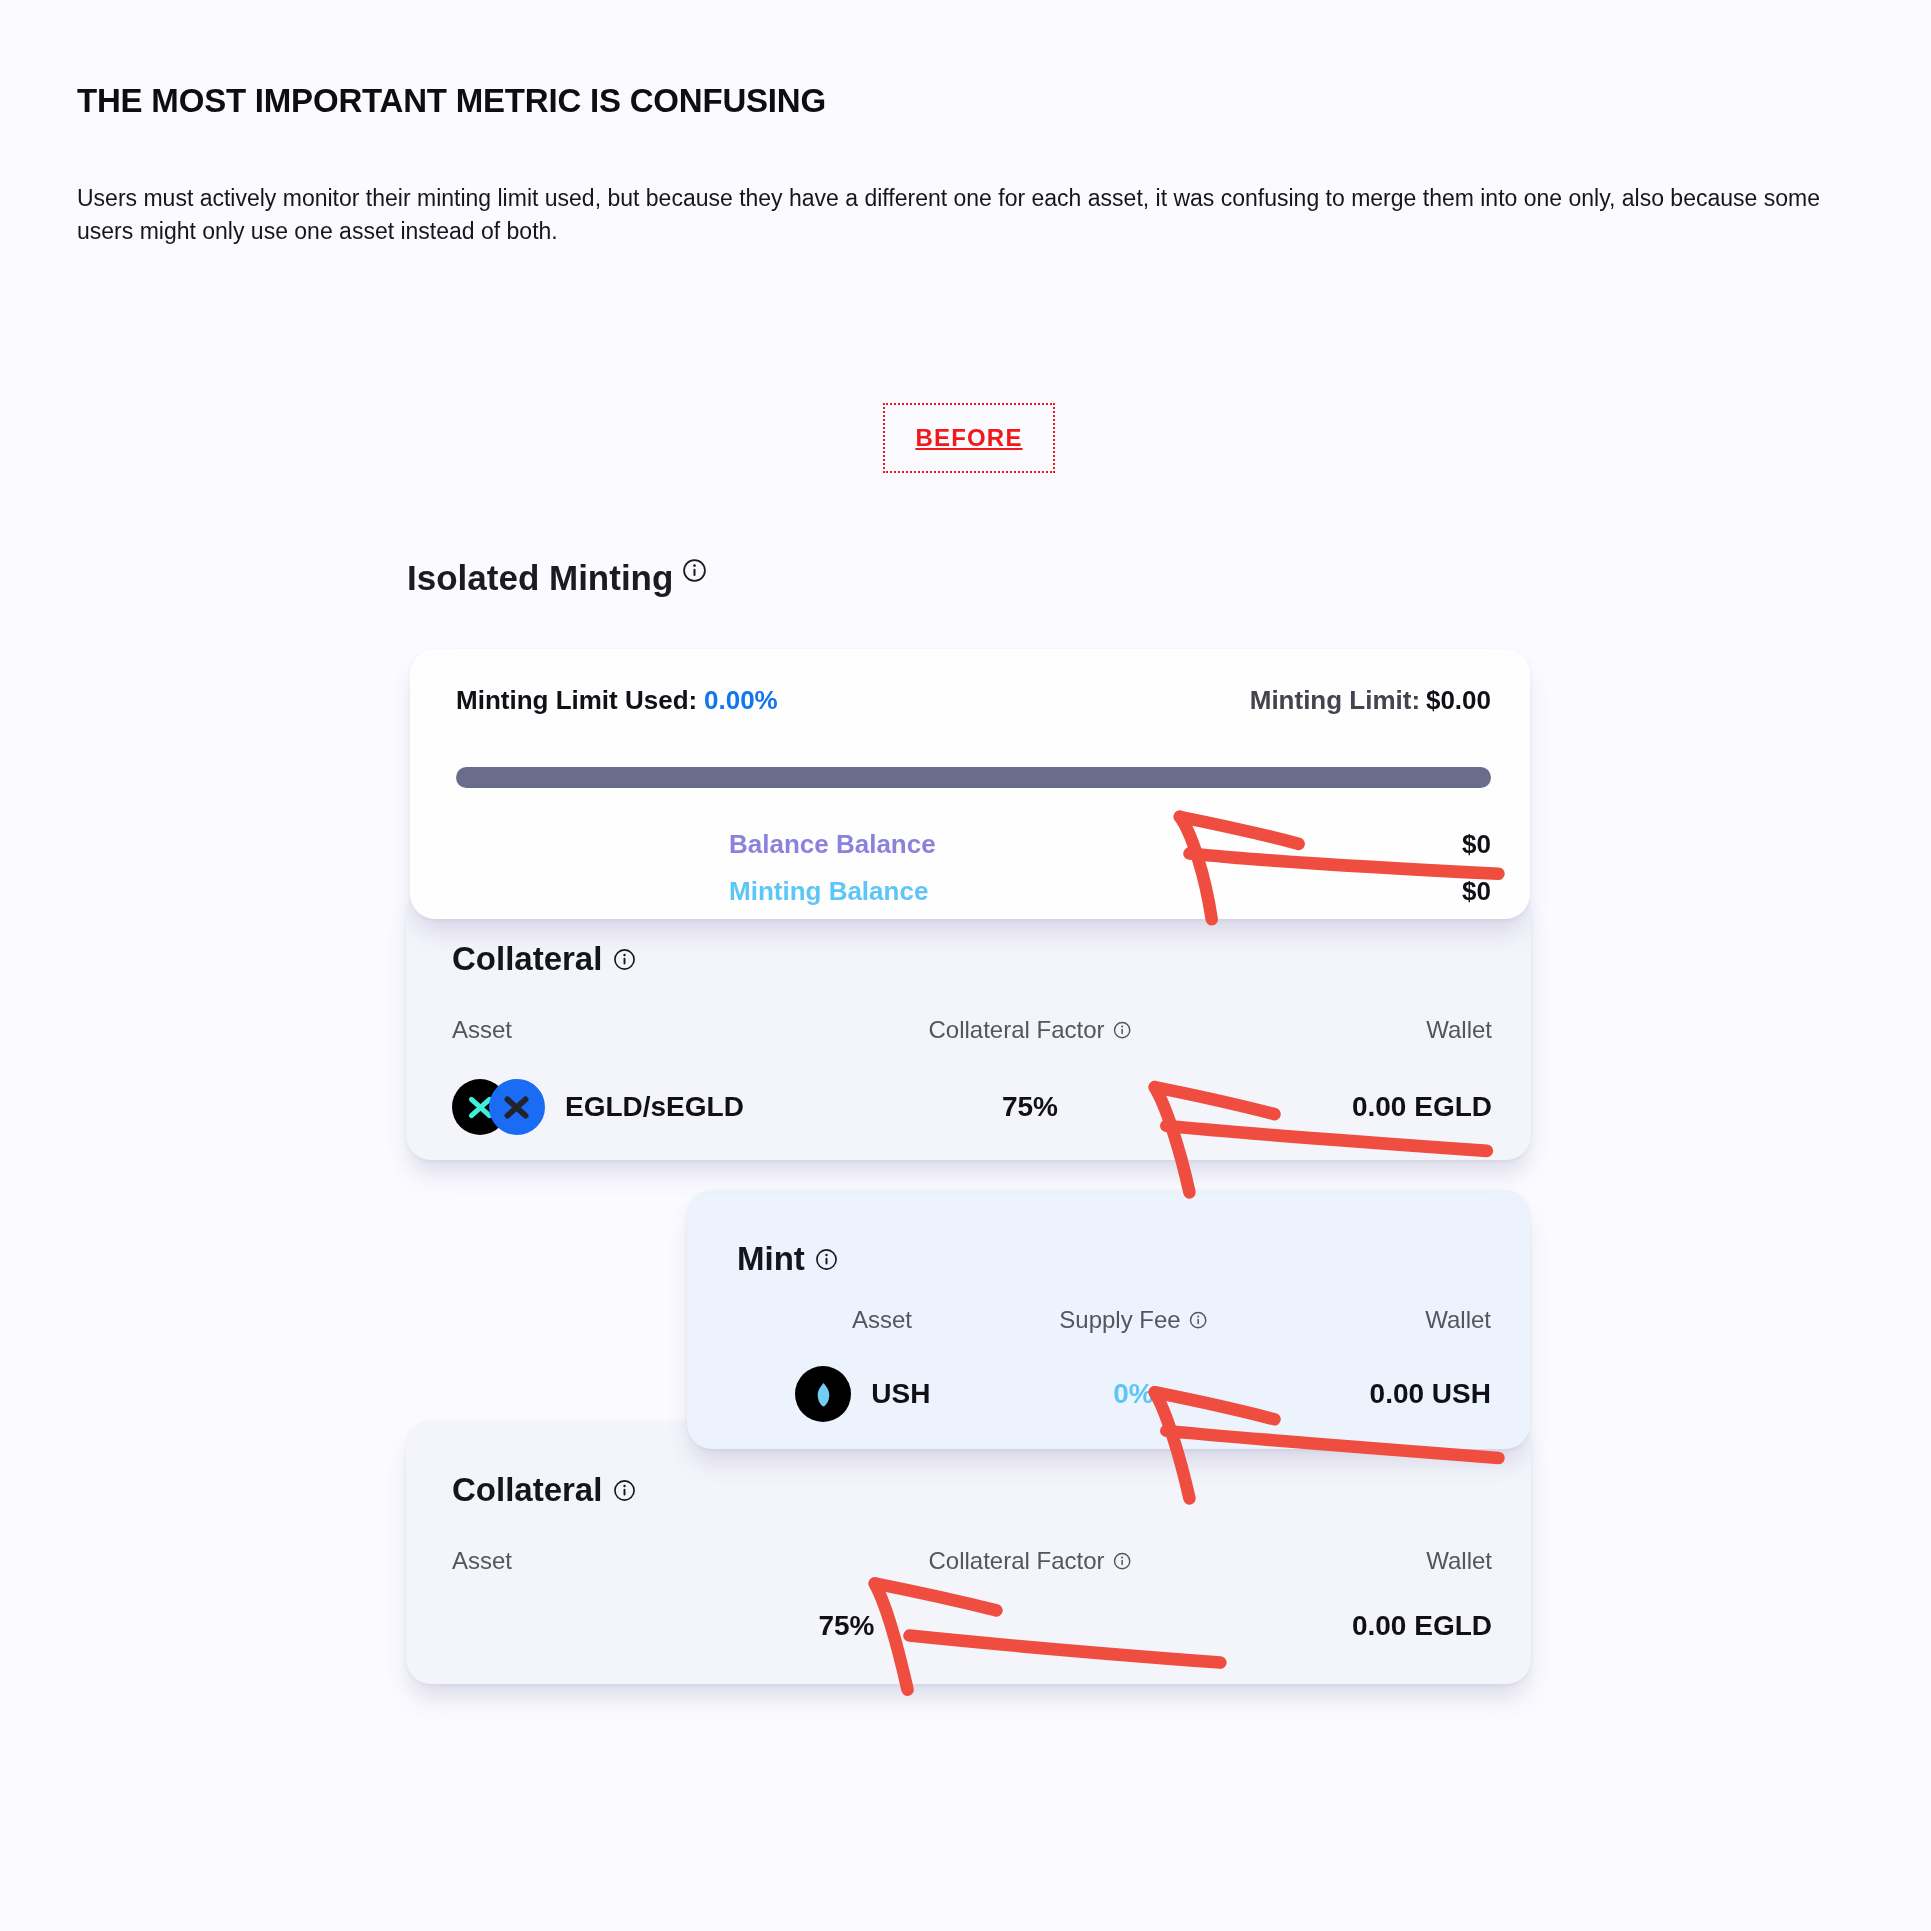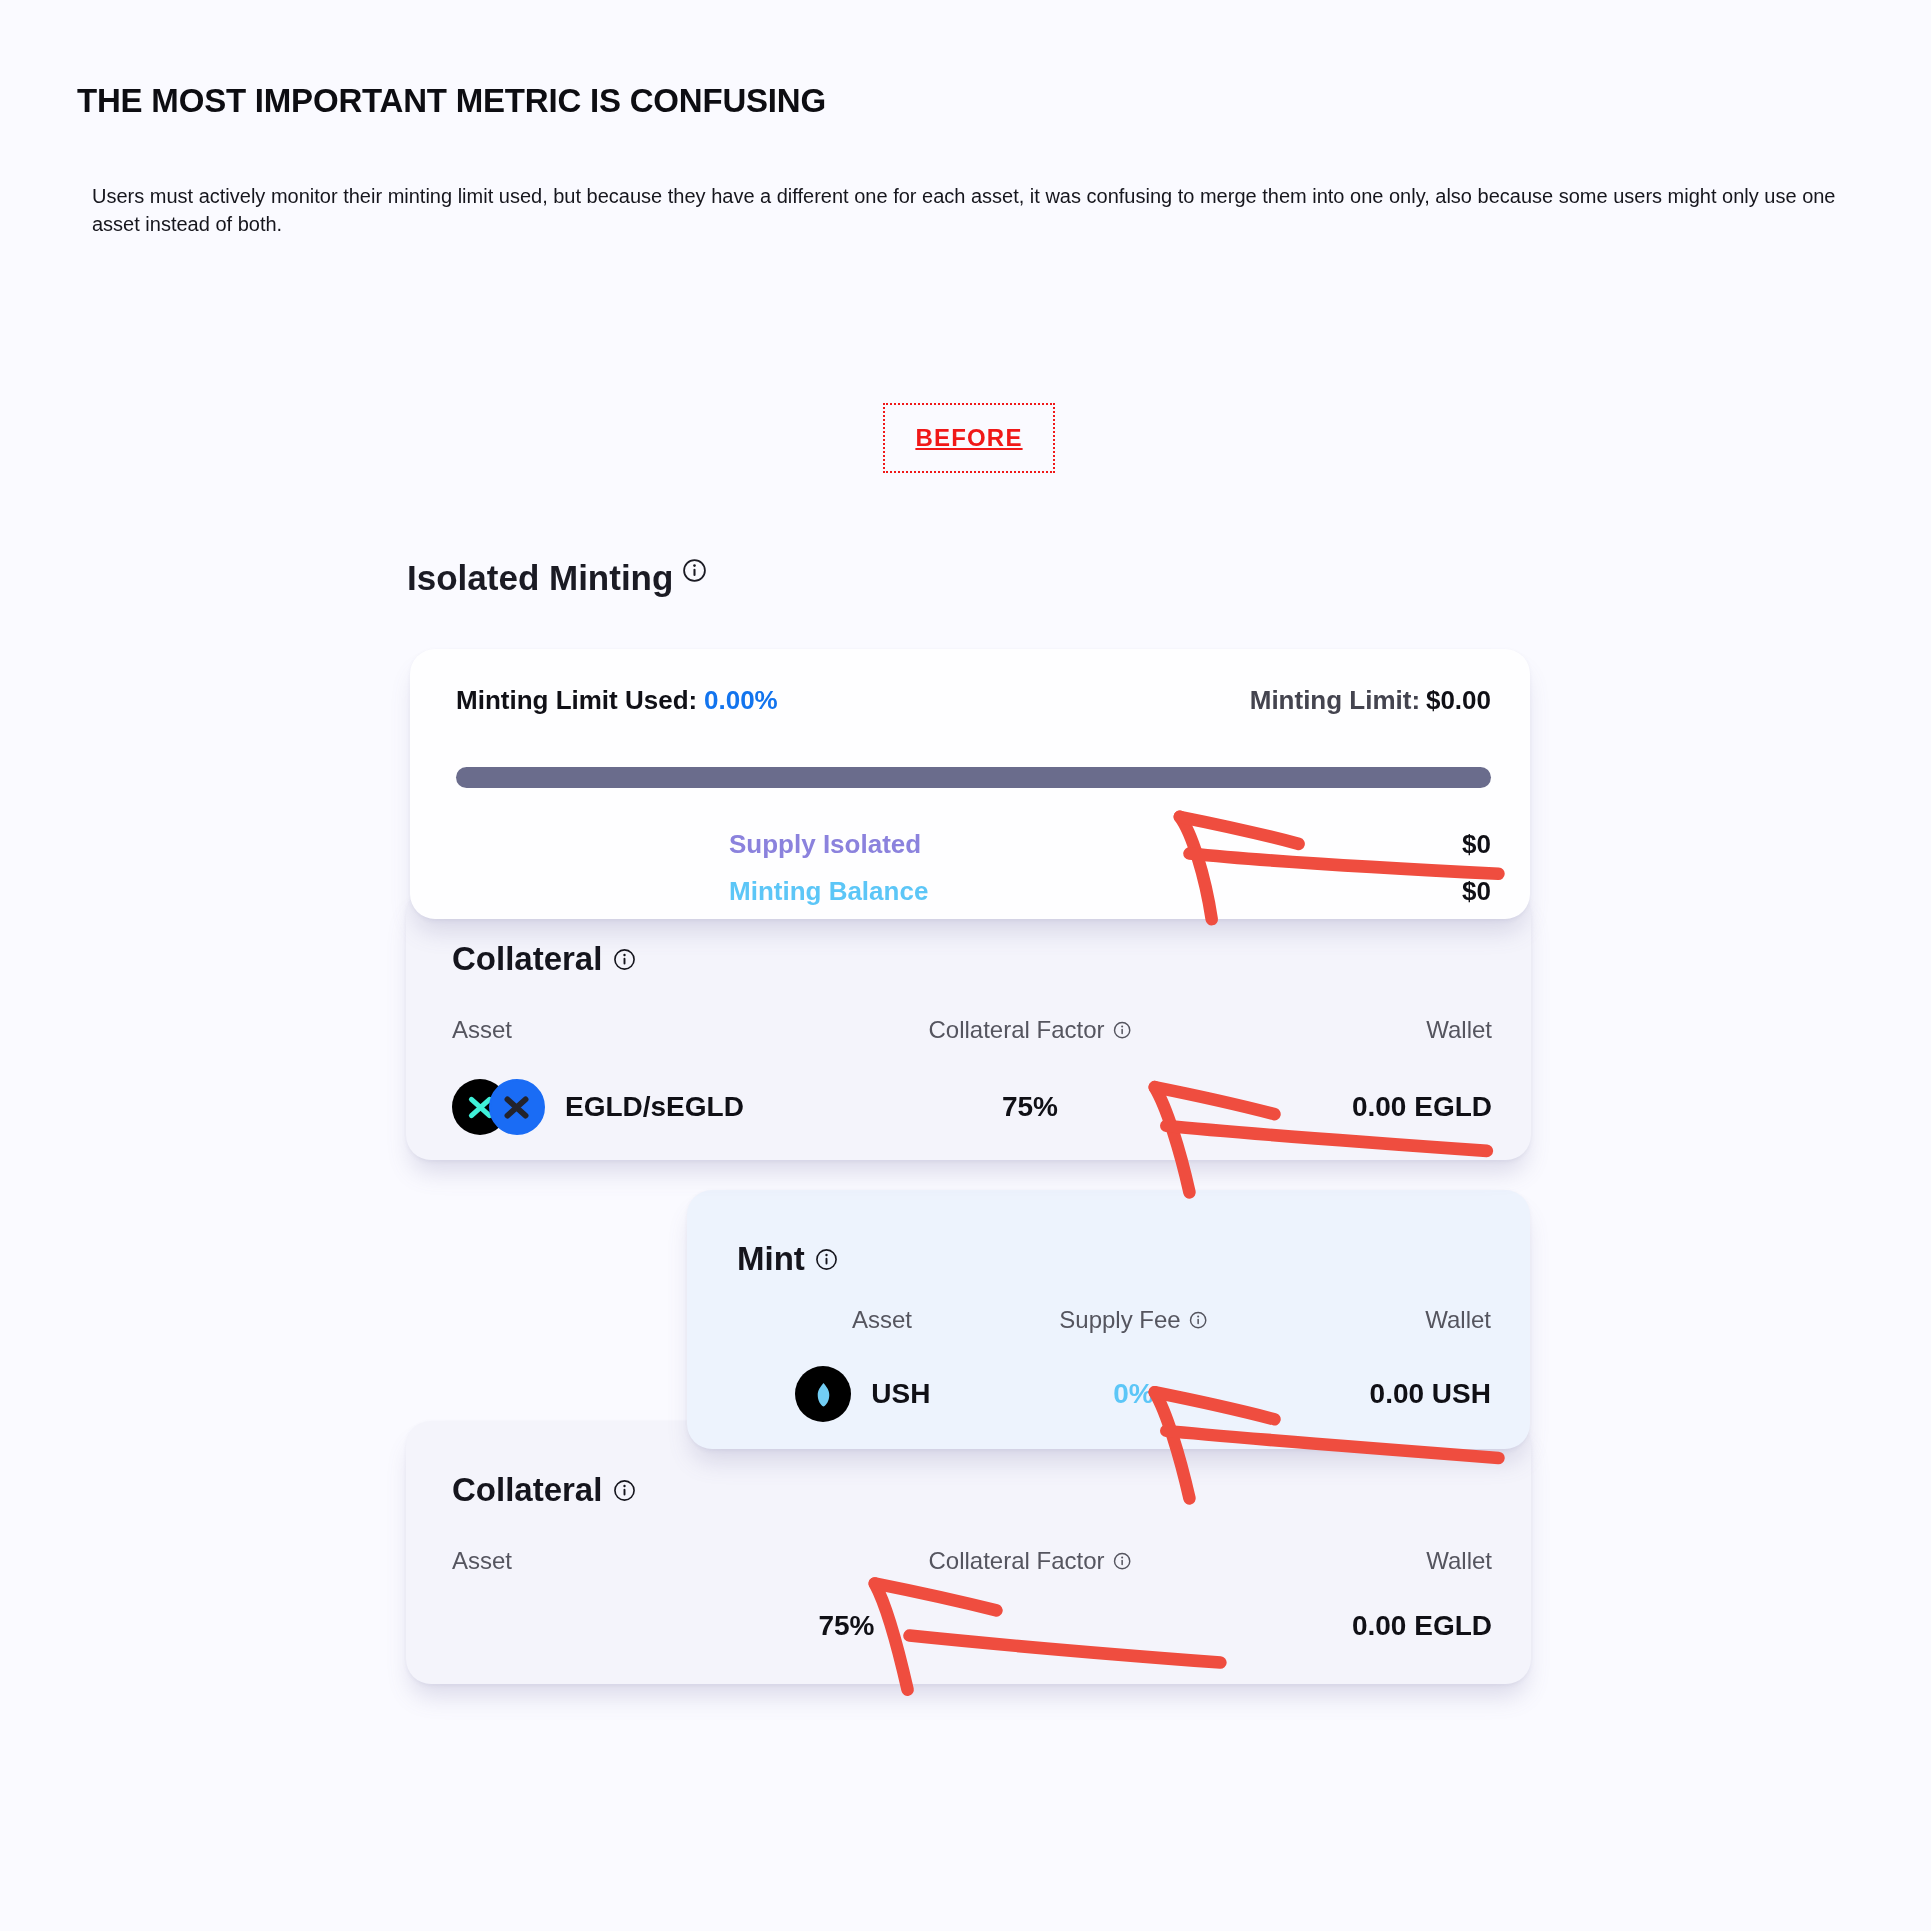--- a/index.html
+++ b/index.html
@@ -26,24 +26,24 @@
     top: 82px;
     font-size: 33px;
     font-weight: bold;
     letter-spacing: -0.2px;
     color: #0d0d12;
     white-space: nowrap;
   }
 
   .lede {
     position: absolute;
-    left: 92px;
+    left: 77px;
     top: 182px;
     width: 1777px;
-    font-size: 20px;
+    font-size: 23px;
     line-height: 1.42;
     color: #16161d;
   }
 
   
   .before-badge {
     position: absolute;
     left: 883px;
     top: 403px;
     width: 172px;
@@ -254,21 +254,21 @@
       </div>
       <div>
         <span class="limit-cap-label">Minting Limit:</span><span class="limit-cap-value">$0.00</span>
       </div>
     </div>
 
     <div class="progress-track"></div>
 
     <div class="balance-rows">
       <div class="balance-row">
-        <span class="bal-supply">Supply Isolated</span>
+        <span class="bal-supply">Balance Balance</span>
         <span class="bal-amount">$0</span>
       </div>
       <div class="balance-row">
         <span class="bal-minting">Minting Balance</span>
         <span class="bal-amount">$0</span>
       </div>
     </div>
   </div>
 
   <div class="card card-collateral-1">

